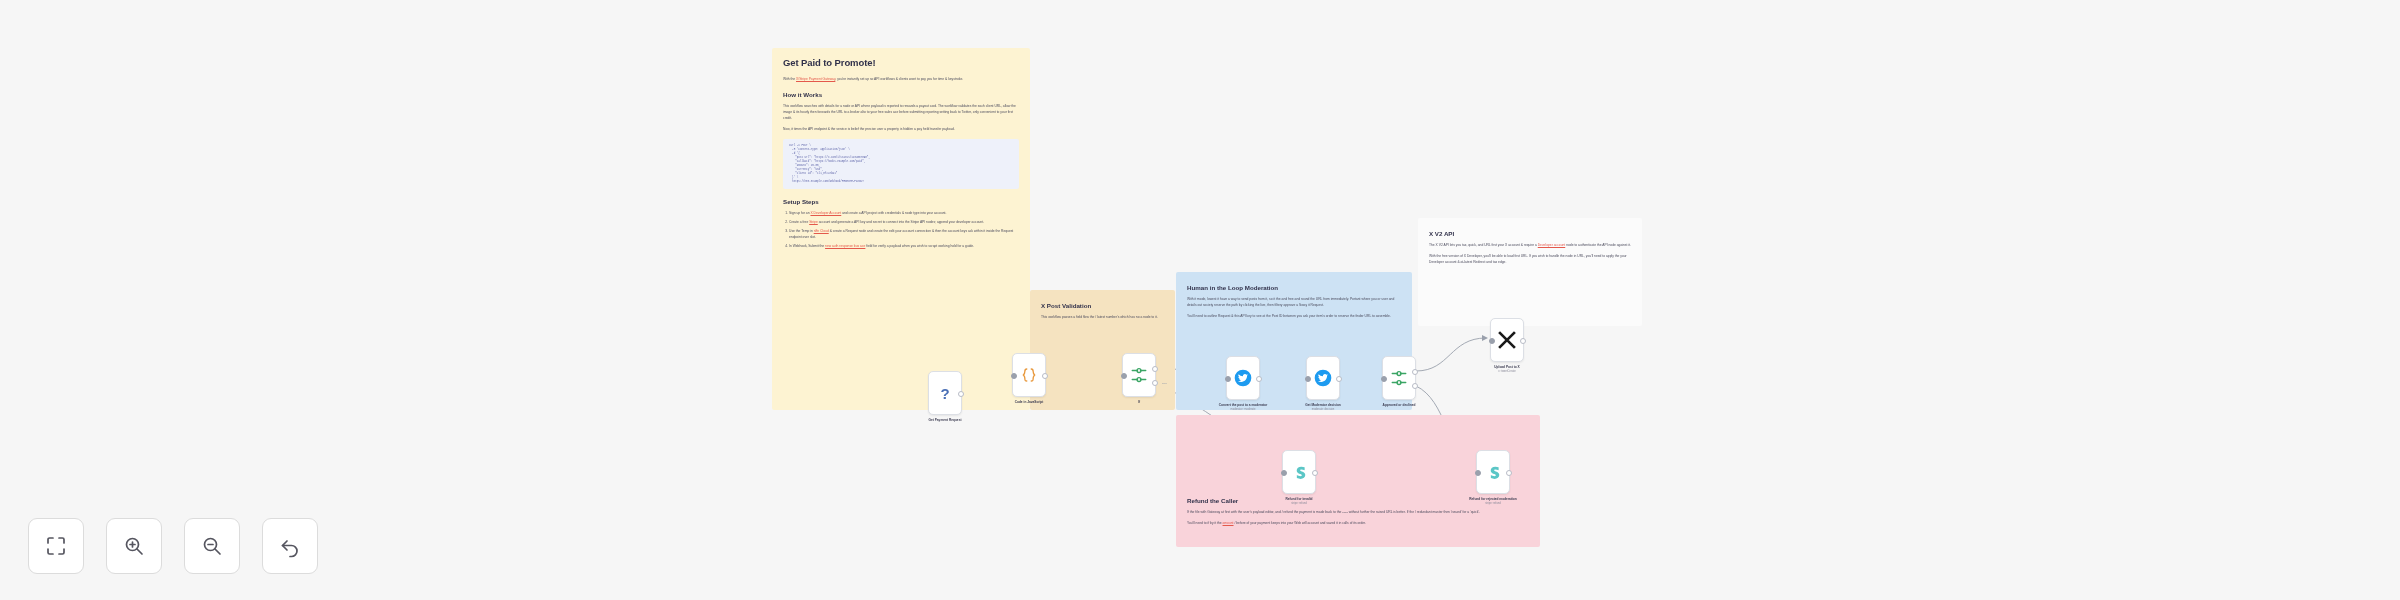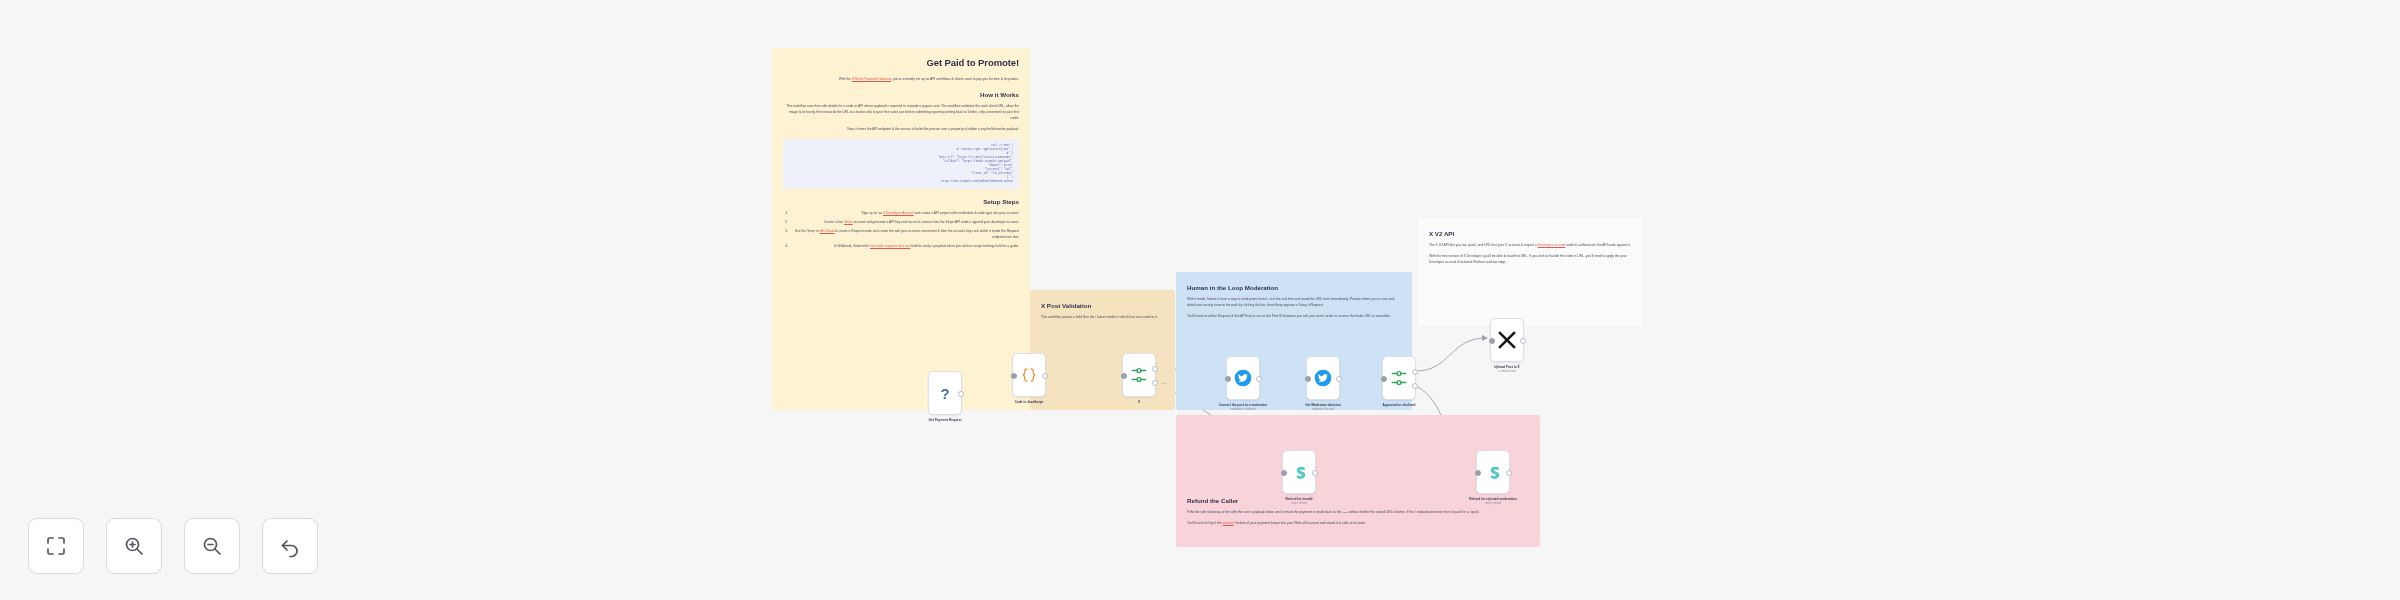--- a/index.html
+++ b/index.html
@@ -50,21 +50,21 @@
   .sticky ol {
     margin: 0;
     padding-left: 6px;
     font-size: 3.3px;
     line-height: 1.85;
     color: #4a4a5c;
   }
   .sticky ol li { margin-bottom: 3px; }
   .lnk { color: #e4584b; text-decoration: underline; }
 
-  .note-yellow  { background: #fdf3d2; text-align: right; }
+  .note-yellow  { background: #fdf3d2; }
   .note-tan     { background: #f5e3c0; }
   .note-blue    { background: #cde2f4; }
   .note-pink    { background: #f9d3da; }
   .note-white   { background: #fbfbfb; }
 
   .codeblock {
     background: #eef1fa;
     border-radius: 2px;
     padding: 5px 6px;
     margin: 6px 0 0 0;

